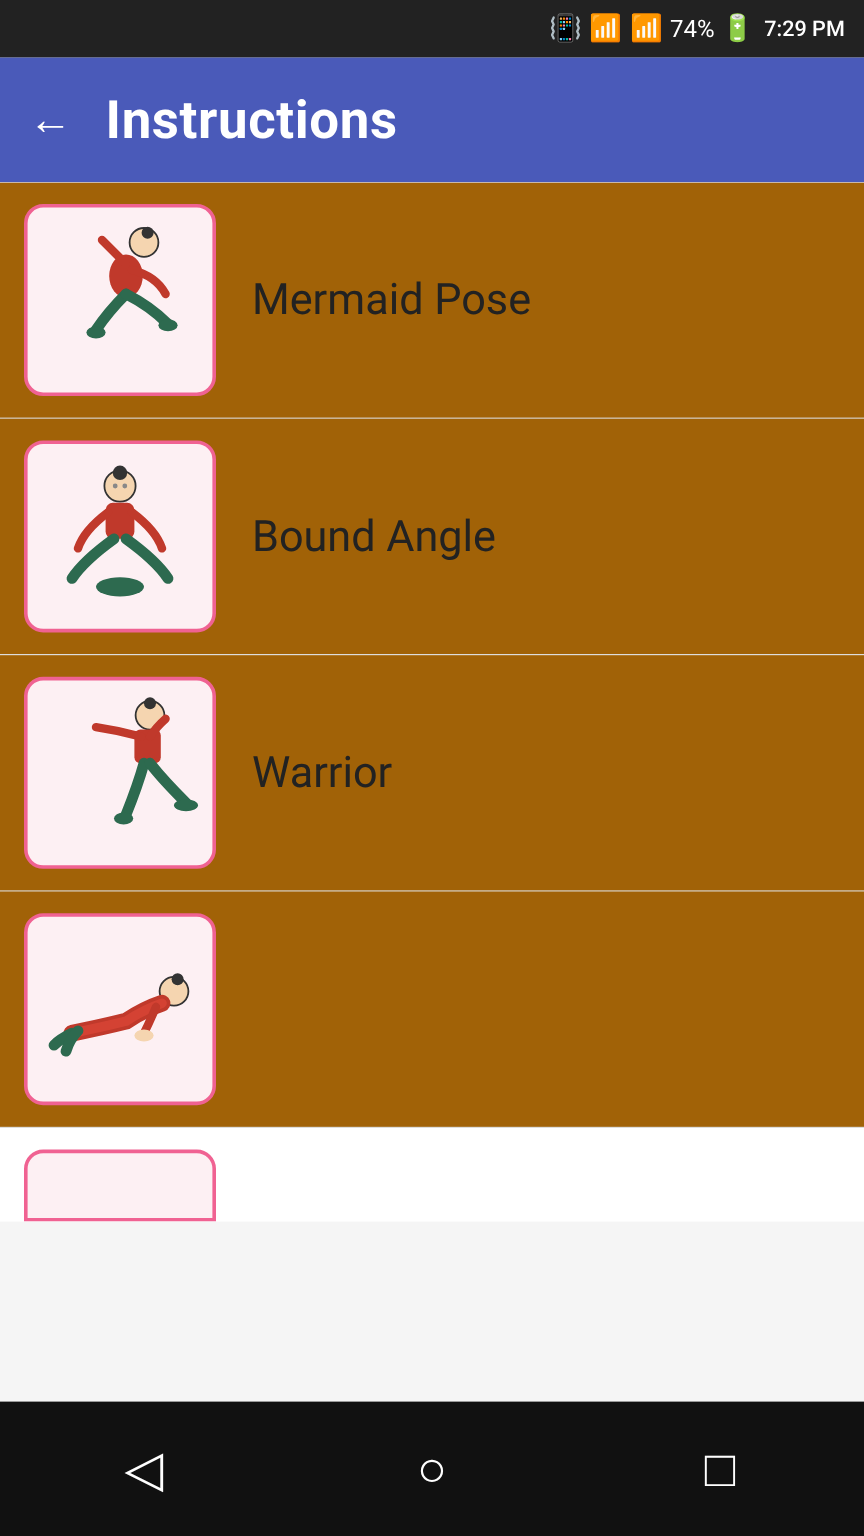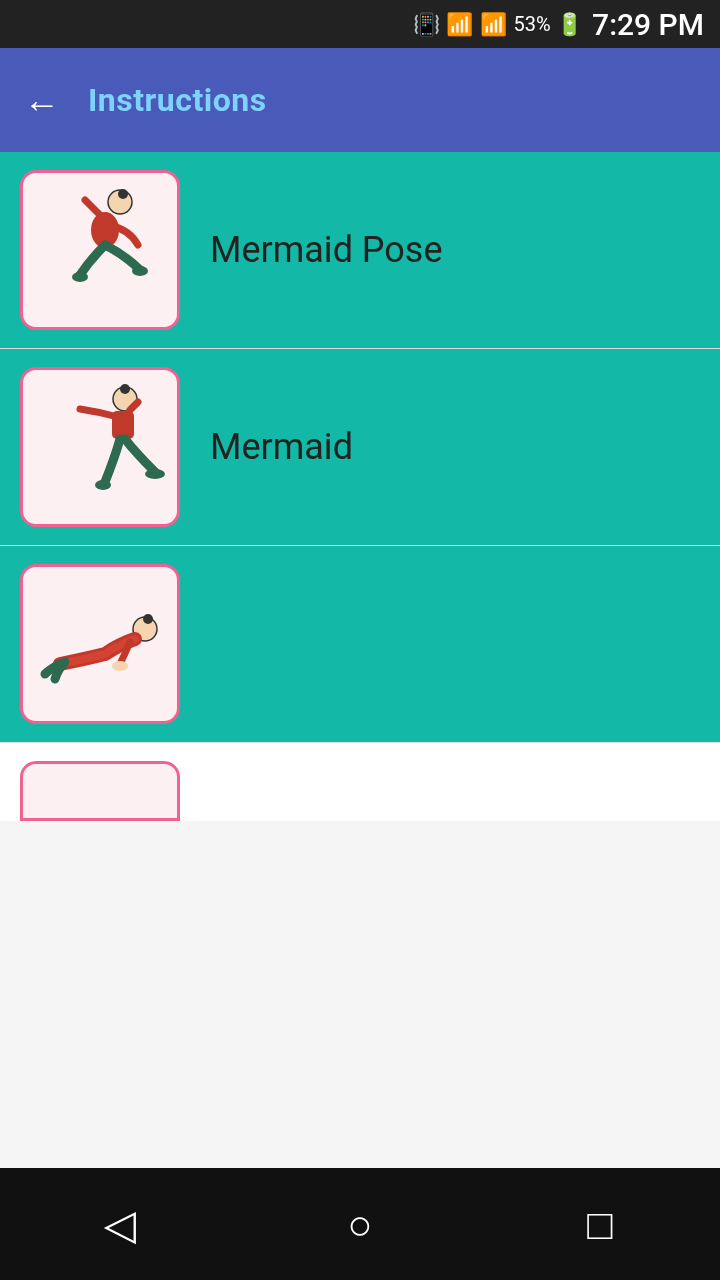--- a/index.html
+++ b/index.html
@@ -25,57 +25,57 @@
     }
     .status-icons {
       display: flex;
       align-items: center;
       gap: 6px;
       color: #fff;
       font-size: 22px;
     }
     .status-time {
       color: #fff;
-      font-size: 30px;
+      font-size: 18px;
       font-weight: 500;
     }
 
     
     .app-bar {
       background: #4a5ab9;
       height: 104px;
       display: flex;
       align-items: center;
       padding: 0 24px;
       gap: 28px;
     }
     .back-arrow {
       color: #fff;
       font-size: 36px;
       cursor: pointer;
       line-height: 1;
     }
     .app-bar-title {
-      color: #7dd3fc;
-      font-size: 32px;
+      color: #ffffff;
+      font-size: 44px;
       font-weight: 700;
       letter-spacing: 0.5px;
     }
 
     
     .pose-list {
       flex: 1;
       background: #f5f5f5;
       overflow-y: auto;
     }
 
     .pose-item {
       display: flex;
       align-items: center;
-      background: #14b8a6;
+      background: #a16207;
       border-bottom: 1px solid #ddd;
       padding: 18px 20px;
       cursor: pointer;
       min-height: 160px;
     }
 
     .pose-image-container {
       width: 160px;
       height: 160px;
       border: 3px solid #f06292;
@@ -140,21 +140,21 @@
     }
   </style>
 </head>
 <body>
 
 <div class="status-bar">
   <div class="status-icons">
     <span>📳</span>
     <span>📶</span>
     <span>📶</span>
-    <span style="font-size:20px;">53%</span>
+    <span style="font-size:20px;">74%</span>
     <span>🔋</span>
   </div>
   <span class="status-time">7:29 PM</span>
 </div>
 
 <div class="app-bar">
   <span class="back-arrow">←</span>
   <span class="app-bar-title">Instructions</span>
 </div>
 
@@ -178,20 +178,46 @@
         <ellipse cx="110" cy="91" rx="8" ry="5" fill="#2d6a4f"></ellipse>
 
         <path d="M80 45 Q100 50 108 65" stroke="#c0392b" stroke-width="7" fill="none" stroke-linecap="round"></path>
 
         <circle cx="93" cy="14" r="5" fill="#333"></circle>
       </svg>
     </div>
     <span class="pose-name">Mermaid Pose</span>
   </div>
 
+  <div class="pose-item">
+    <div class="pose-image-container">
+      <svg viewBox="0 0 140 140" xmlns="http://www.w3.org/2000/svg">
+
+        <circle cx="70" cy="28" r="13" fill="#f5d5b0" stroke="#333" stroke-width="1.5"></circle>
+
+        <rect x="58" y="42" width="24" height="30" rx="6" fill="#c0392b"></rect>
+
+        <path d="M65 72 Q40 90 30 105" stroke="#2d6a4f" stroke-width="9" fill="none" stroke-linecap="round"></path>
+
+        <path d="M75 72 Q100 90 110 105" stroke="#2d6a4f" stroke-width="9" fill="none" stroke-linecap="round"></path>
+
+        <ellipse cx="70" cy="112" rx="20" ry="8" fill="#2d6a4f"></ellipse>
+
+        <path d="M60 50 Q40 65 35 80" stroke="#c0392b" stroke-width="7" fill="none" stroke-linecap="round"></path>
+
+        <path d="M80 50 Q100 65 105 80" stroke="#c0392b" stroke-width="7" fill="none" stroke-linecap="round"></path>
+
+        <circle cx="70" cy="17" r="6" fill="#333"></circle>
+
+        <circle cx="66" cy="28" r="2" fill="#888"></circle>
+        <circle cx="74" cy="28" r="2" fill="#888"></circle>
+      </svg>
+    </div>
+    <span class="pose-name">Bound Angle</span>
+  </div>
 
   <div class="pose-item">
     <div class="pose-image-container">
       <svg viewBox="0 0 140 140" xmlns="http://www.w3.org/2000/svg">
 
         <circle cx="95" cy="22" r="12" fill="#f5d5b0" stroke="#333" stroke-width="1.5"></circle>
 
         <circle cx="95" cy="12" r="5" fill="#333"></circle>
 
         <rect x="82" y="34" width="22" height="28" rx="5" fill="#c0392b"></rect>
@@ -201,21 +227,21 @@
         <path d="M95 62 Q105 75 125 95" stroke="#2d6a4f" stroke-width="9" fill="none" stroke-linecap="round"></path>
 
         <ellipse cx="125" cy="97" rx="10" ry="5" fill="#2d6a4f"></ellipse>
 
         <ellipse cx="73" cy="108" rx="8" ry="5" fill="#2d6a4f"></ellipse>
 
         <path d="M88 40 Q70 35 50 32" stroke="#c0392b" stroke-width="7" fill="none" stroke-linecap="round"></path>
         <path d="M95 40 Q100 32 108 25" stroke="#c0392b" stroke-width="7" fill="none" stroke-linecap="round"></path>
       </svg>
     </div>
-    <span class="pose-name">Mermaid</span>
+    <span class="pose-name">Warrior</span>
   </div>
 
   <div class="pose-item">
     <div class="pose-image-container">
       <svg viewBox="0 0 140 140" xmlns="http://www.w3.org/2000/svg">
 
         <circle cx="115" cy="55" r="12" fill="#f5d5b0" stroke="#333" stroke-width="1.5"></circle>
 
         <circle cx="118" cy="45" r="5" fill="#333"></circle>
 

